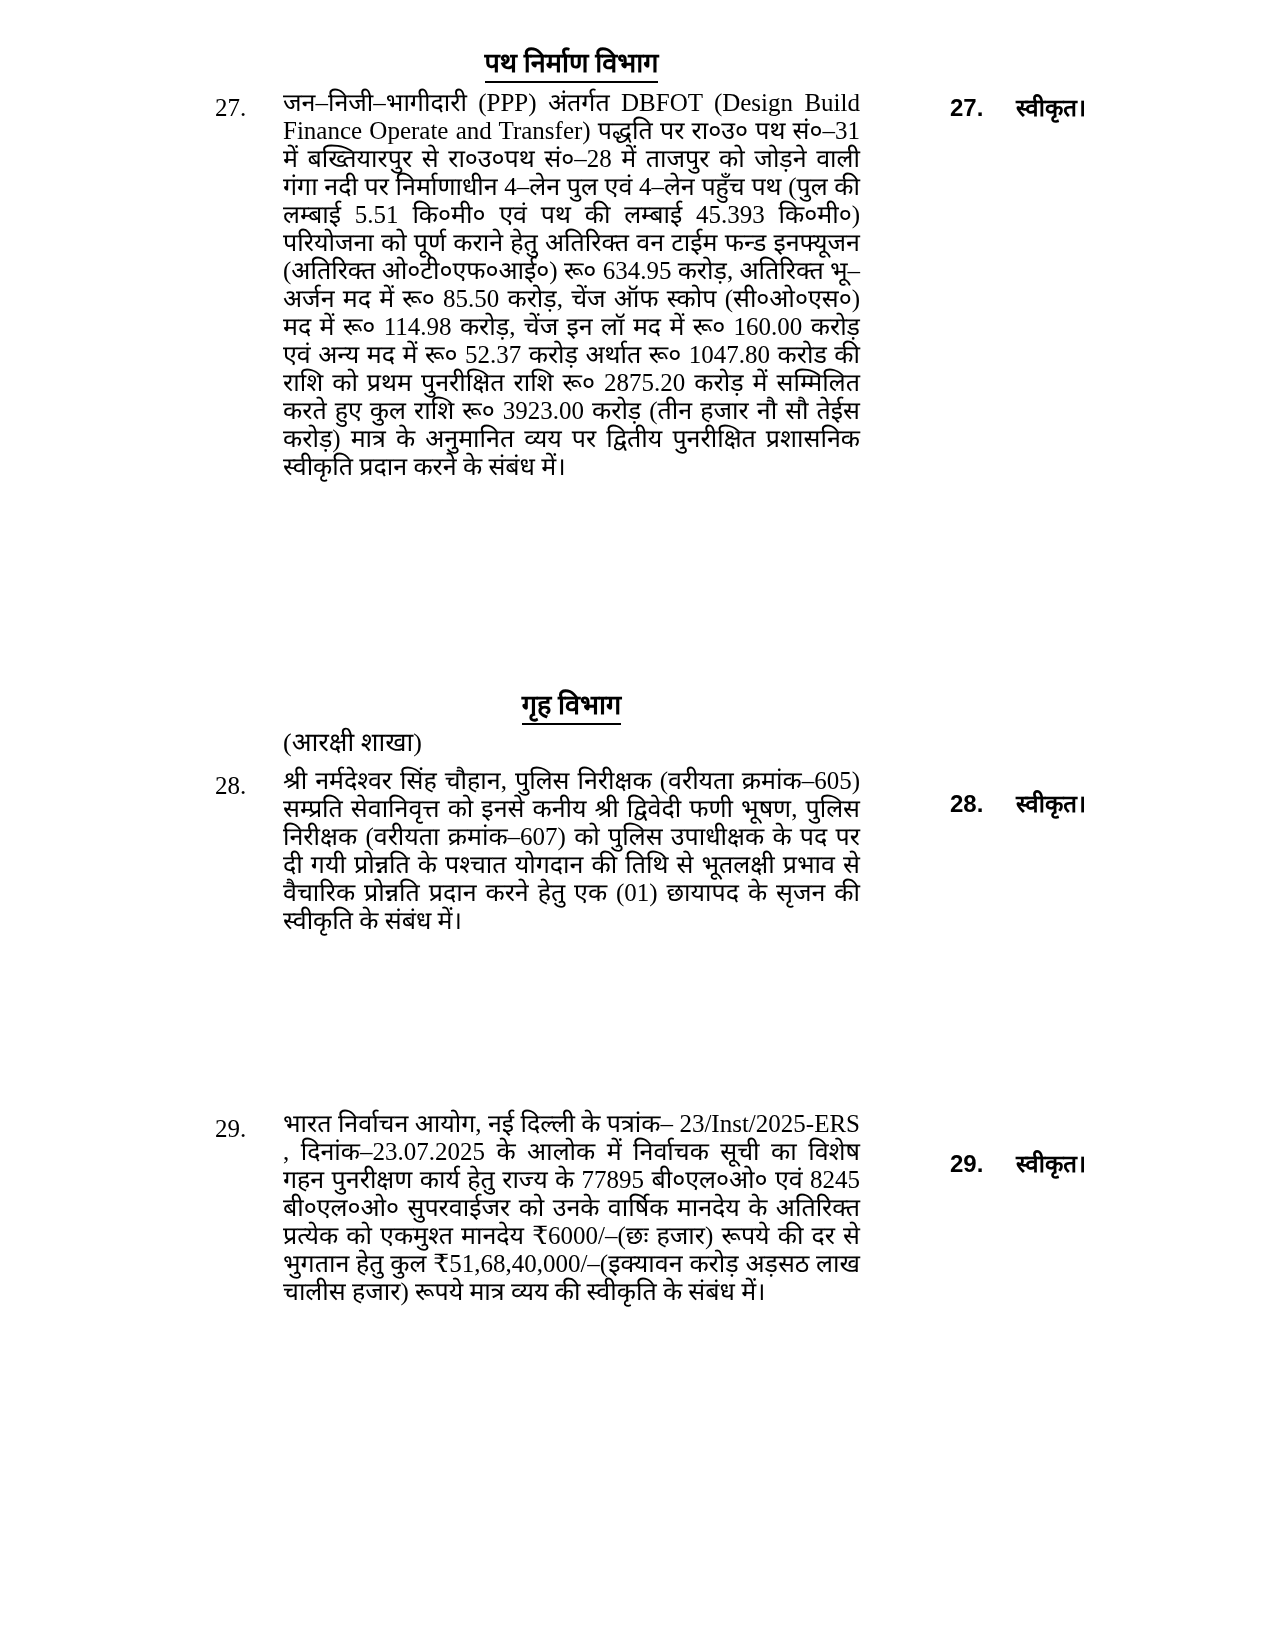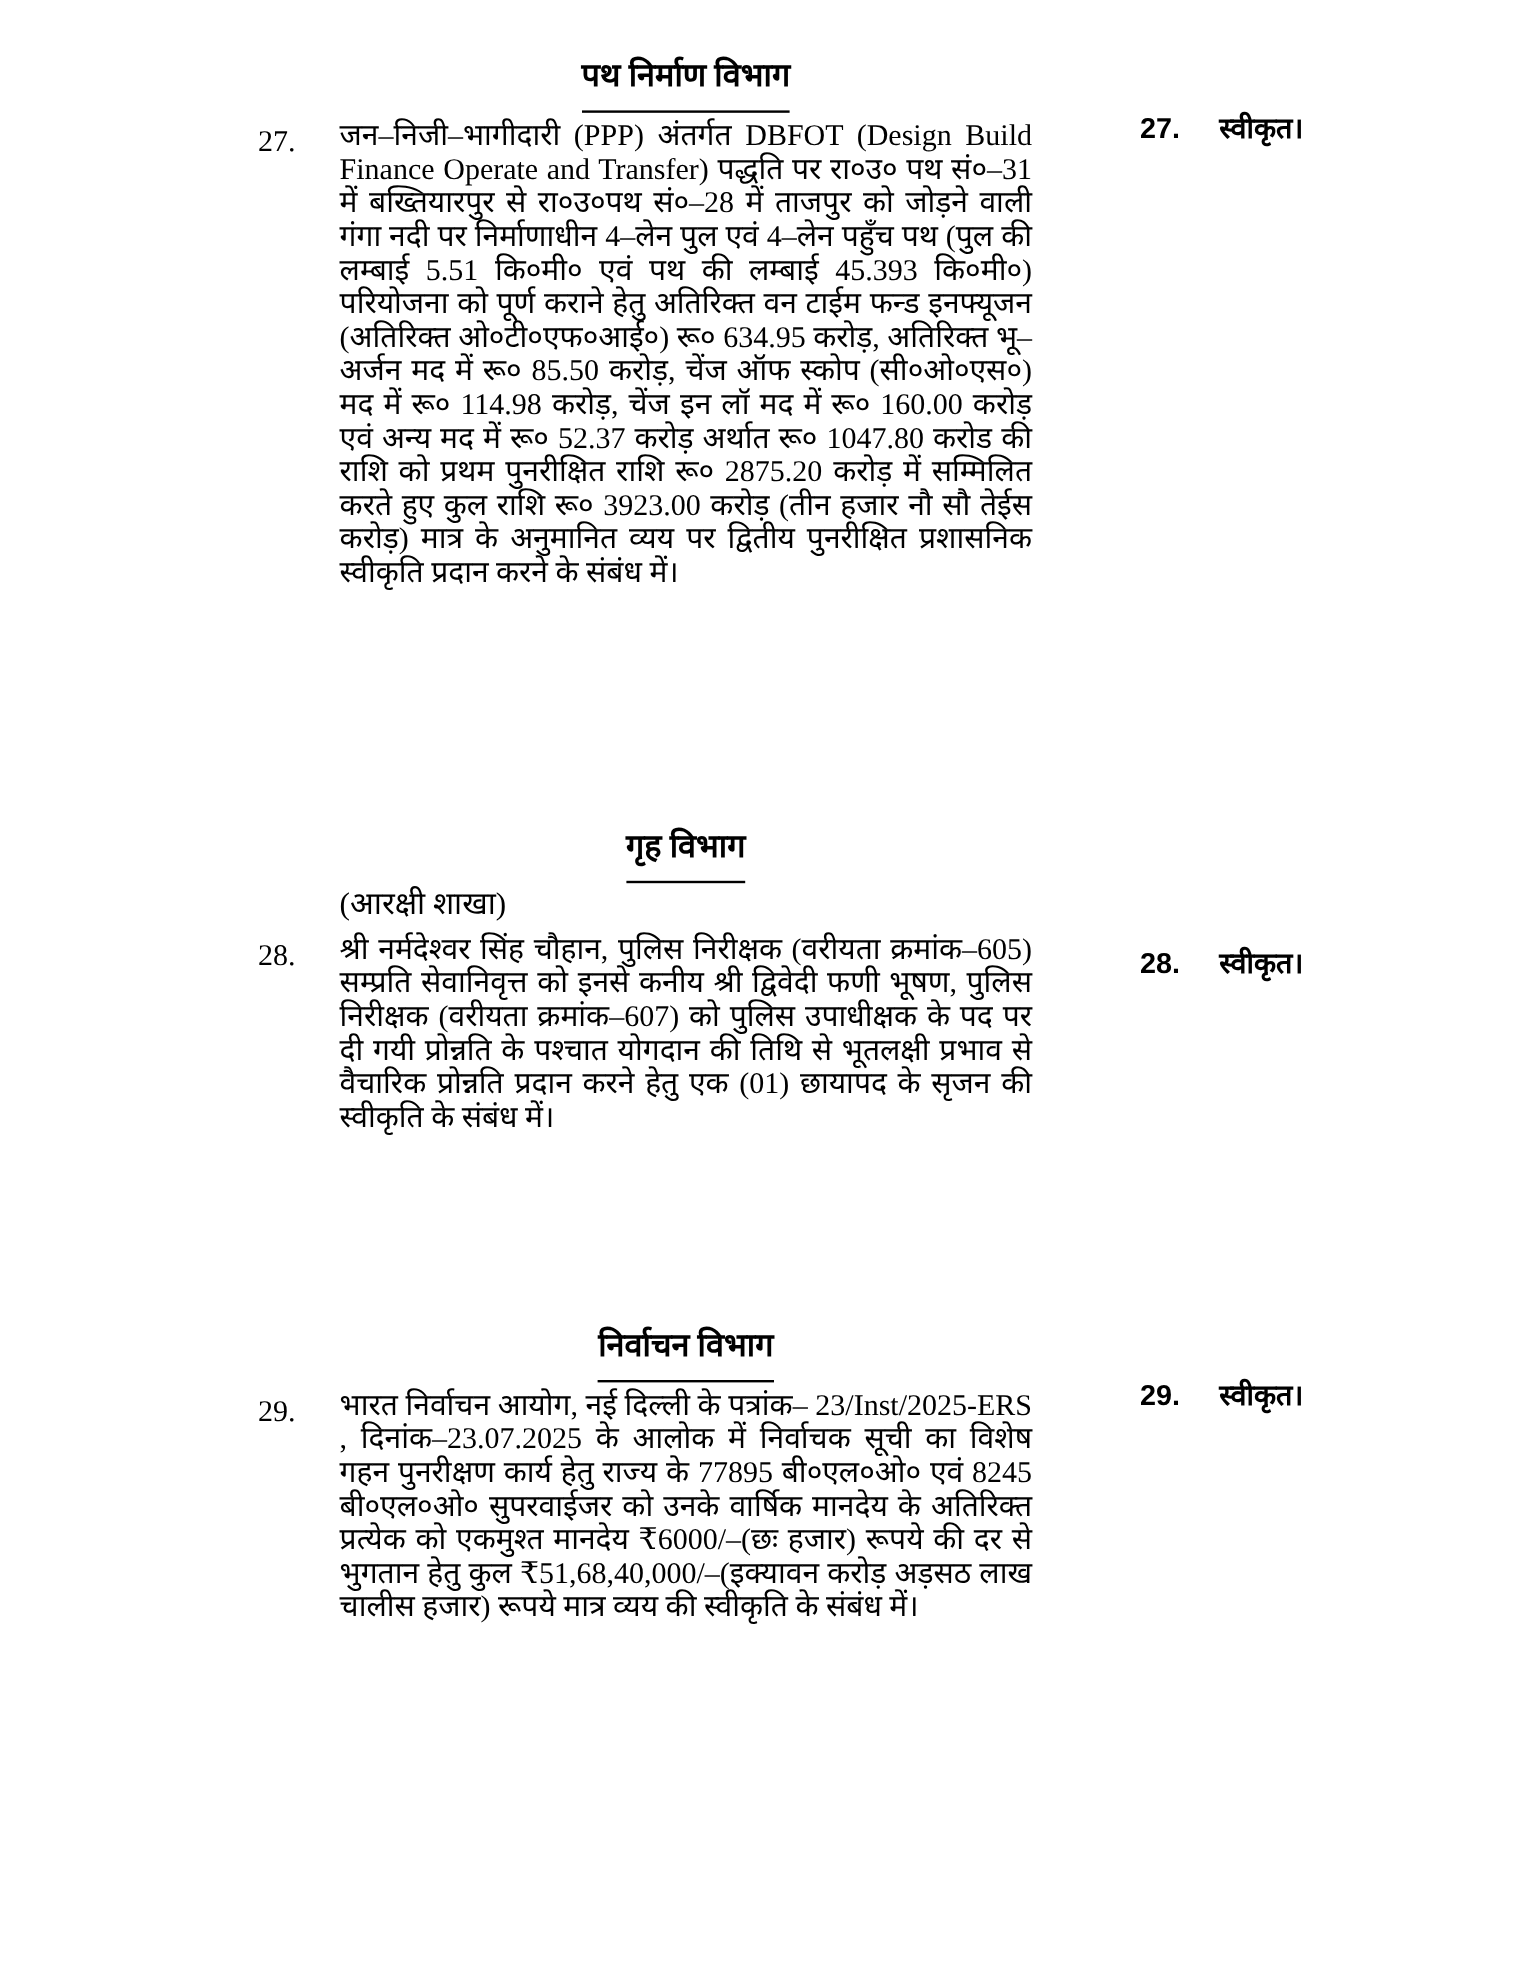--- a/index.html
+++ b/index.html
@@ -26,21 +26,21 @@
     margin-left: 68px;
     width: 577px;
     text-align: center;
   }
   .section-heading {
     display: inline-block;
     font-size: 27px;
     font-weight: bold;
     line-height: 34px;
     border-bottom: 2px solid #000;
-    padding-bottom: 12px;
+    padding-bottom: 1px;
   }
   .section-subheading {
     margin-left: 68px;
     width: 577px;
     text-align: left;
     font-size: 26px;
     line-height: 36px;
   }
   .item-row {
     display: flex;
@@ -111,23 +111,20 @@
       <div class="item-number">28.</div>
       <div class="item-text">श्री नर्मदेश्वर सिंह चौहान, पुलिस निरीक्षक (वरीयता क्रमांक–605) सम्प्रति सेवानिवृत्त को इनसे कनीय श्री द्विवेदी फणी भूषण, पुलिस निरीक्षक (वरीयता क्रमांक–607) को पुलिस उपाधीक्षक के पद पर दी गयी प्रोन्नति के पश्चात योगदान की तिथि से भूतलक्षी प्रभाव से वैचारिक प्रोन्नति प्रदान करने हेतु एक (01) छायापद के सृजन की स्वीकृति के संबंध में।</div>
     </div>
   </section>
   <div class="decision" id="decision-1">
     <div class="decision-number">28.</div>
     <div class="decision-text">स्वीकृत।</div>
   </div>
 
   <section class="doc-section" id="section-2">
-    <div class="heading-wrap">
-      <span class="section-heading">निर्वाचन विभाग</span>
-    </div>
     <div class="item-row">
       <div class="item-number">29.</div>
       <div class="item-text">भारत निर्वाचन आयोग, नई दिल्ली के पत्रांक– 23/Inst/2025-ERS , दिनांक–23.07.2025 के आलोक में निर्वाचक सूची का विशेष गहन पुनरीक्षण कार्य हेतु राज्य के 77895 बी०एल०ओ० एवं 8245 बी०एल०ओ० सुपरवाईजर को उनके वार्षिक मानदेय के अतिरिक्त प्रत्येक को एकमुश्त मानदेय ₹6000/–(छः हजार) रूपये की दर से भुगतान हेतु कुल ₹51,68,40,000/–(इक्यावन करोड़ अड़सठ लाख चालीस हजार) रूपये मात्र व्यय की स्वीकृति के संबंध में।</div>
     </div>
   </section>
   <div class="decision" id="decision-2">
     <div class="decision-number">29.</div>
     <div class="decision-text">स्वीकृत।</div>
   </div>
 

